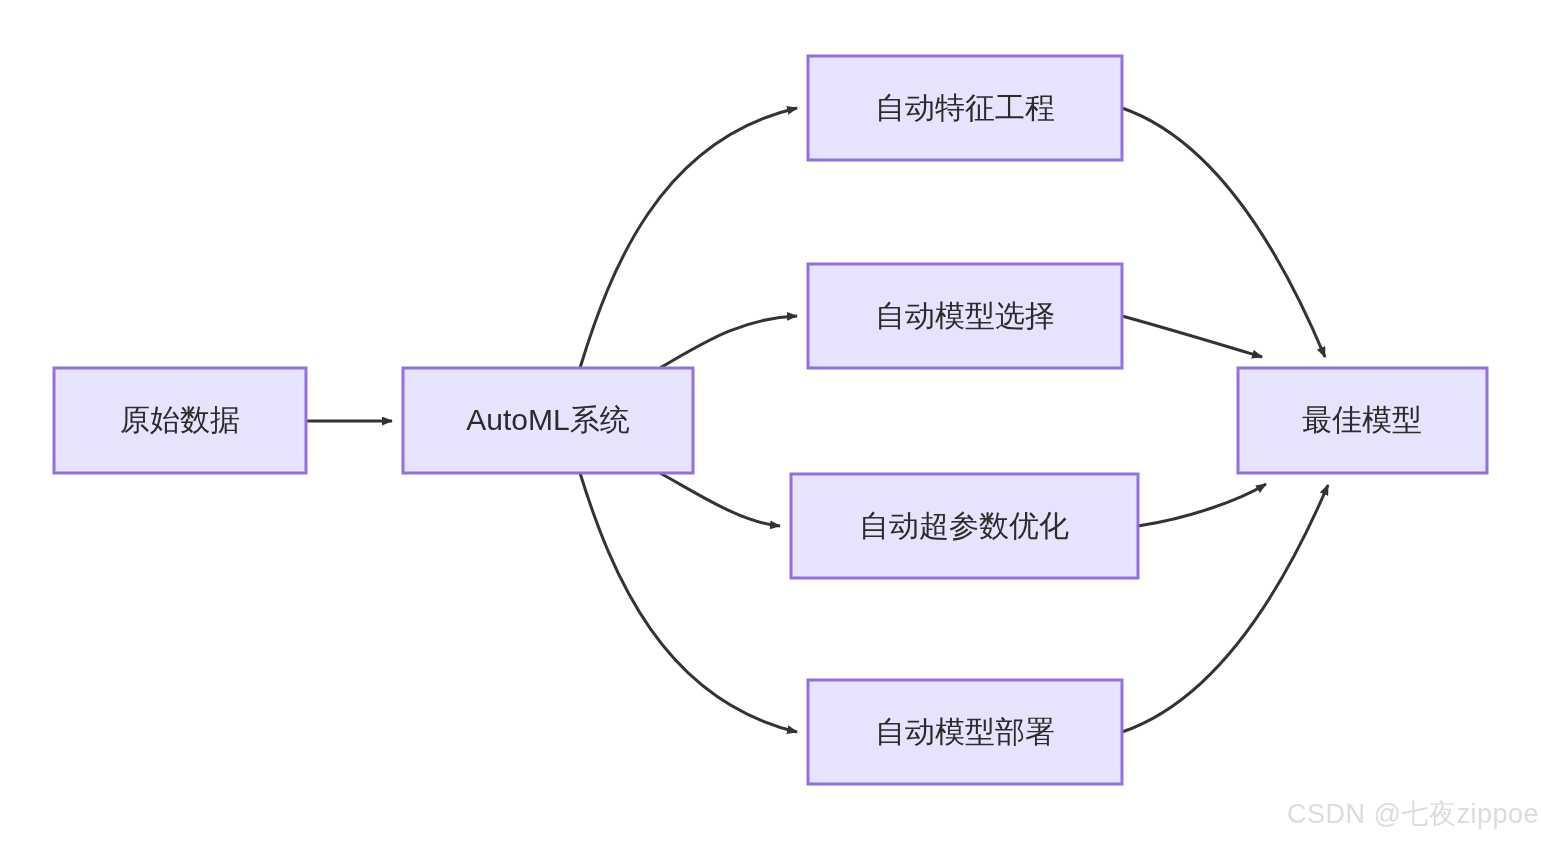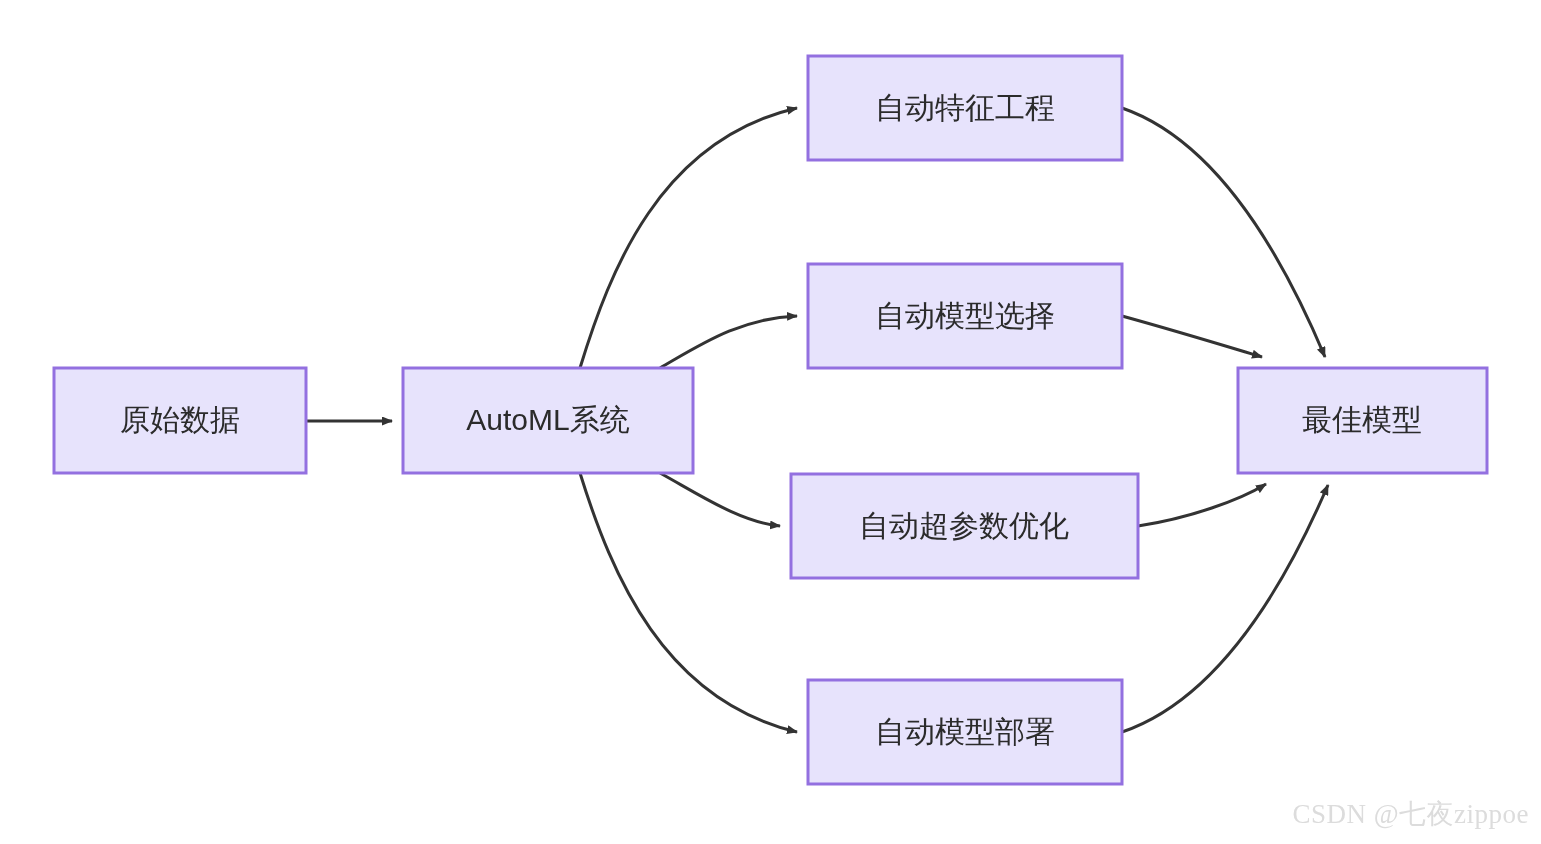--- a/index.html
+++ b/index.html
@@ -38,23 +38,23 @@
     text-anchor: middle;
     dominant-baseline: middle;
   }
   .edge-path {
     fill: none;
     stroke: #333333;
     stroke-width: 3;
   }
   .watermark {
     position: absolute;
-    right: 12px;
+    right: 2px;
     bottom: 12px;
-    font-family: Liberation Serif, serif;
+    font-family: Liberation Sans, sans-serif;
     font-size: 27px;
     color: #dcdcdc;
     letter-spacing: 0.5px;
     user-select: none;
     white-space: nowrap;
   }
 </style>
 </head>
 <body>
 

